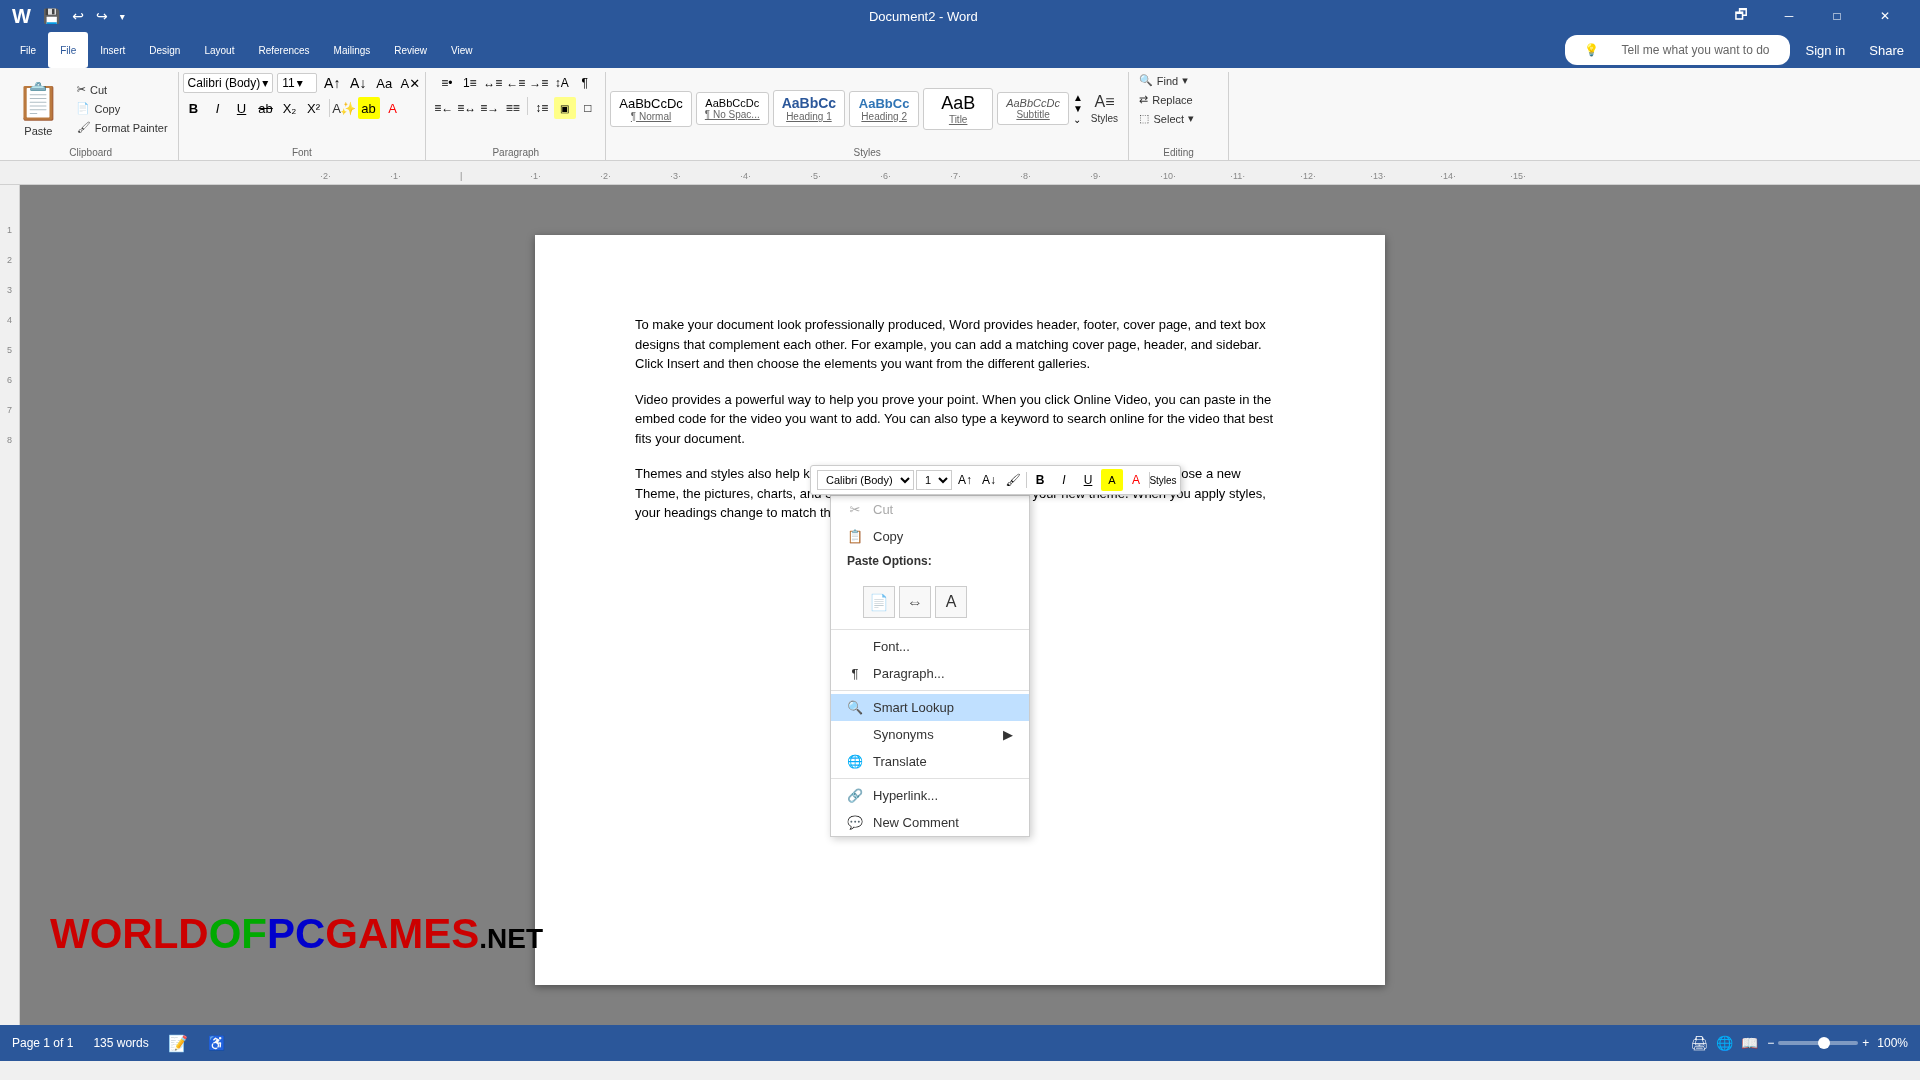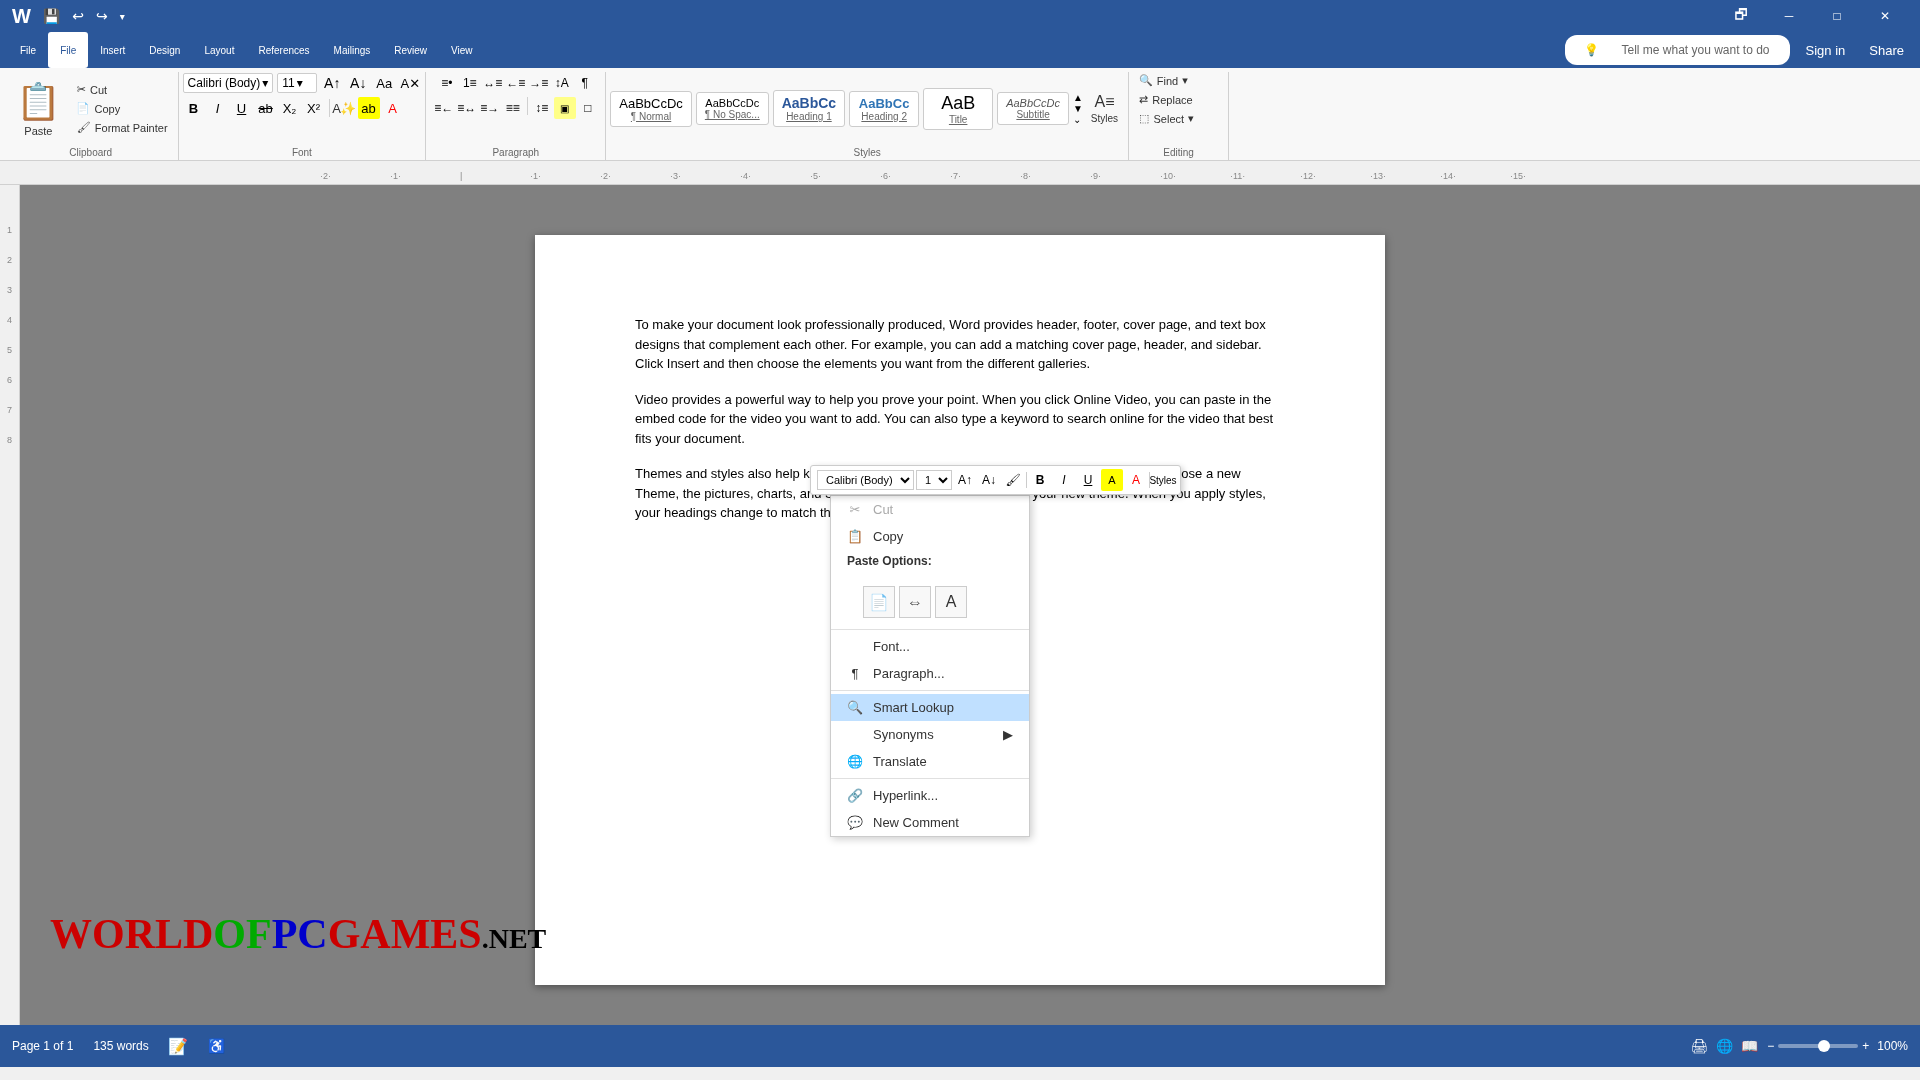--- a/index.html
+++ b/index.html
@@ -254,21 +254,21 @@
     }
     .mini-btn {
       width: 22px; height: 22px;
       display: flex; align-items: center; justify-content: center;
       cursor: pointer; font-size: 12px; border-radius: 2px;
     }
 
     
     #status-bar {
       background: #2b579a;
-      height: 42px;
+      height: 36px;
       display: flex;
       align-items: center;
       padding: 0 12px;
       color: white;
       font-size: 12px;
       gap: 20px;
     }
     .status-right { margin-left: auto; display: flex; align-items: center; gap: 8px; }
     .zoom-control { display: flex; align-items: center; gap: 4px; }
     .zoom-slider {
@@ -292,21 +292,21 @@
     
     #branding {
       position: absolute;
       bottom: 50px;
       left: 30px;
       z-index: 10;
     }
     .brand-text {
       font-size: 42px;
       font-weight: 900;
-      font-family: Liberation Serif, serif;
+      font-family: Liberation Sans, sans-serif;
       line-height: 1;
     }
     .brand-world { color: #cc0000; }
     .brand-of { color: #00aa00; }
     .brand-pc { color: #0000cc; }
     .brand-games { color: #cc0000; }
     .brand-net { color: #000; font-size: 28px; }
 
     
     .doc-paragraph { margin-bottom: 16px; font-size: 13px; line-height: 1.5; color: #000; }
@@ -348,20 +348,21 @@
 <div id="title-bar">
   <div class="title-left">
     <span style="color:white; font-size:20px; font-weight:bold;">W</span>
     <div class="quick-access">
       <span class="qa-btn">💾</span>
       <span class="qa-btn">↩</span>
       <span class="qa-btn">↪</span>
       <span class="qa-btn" style="font-size:10px;">▾</span>
     </div>
   </div>
+  <div class="title">Document2 - Word</div>
   <div class="win-controls">
     <div class="win-btn" style="font-size:14px;">🗗</div>
     <div class="win-btn">─</div>
     <div class="win-btn">□</div>
     <div class="win-btn close">✕</div>
   </div>
 </div>
 
 <div id="menu-bar">
   <div class="menu-item">File</div>

